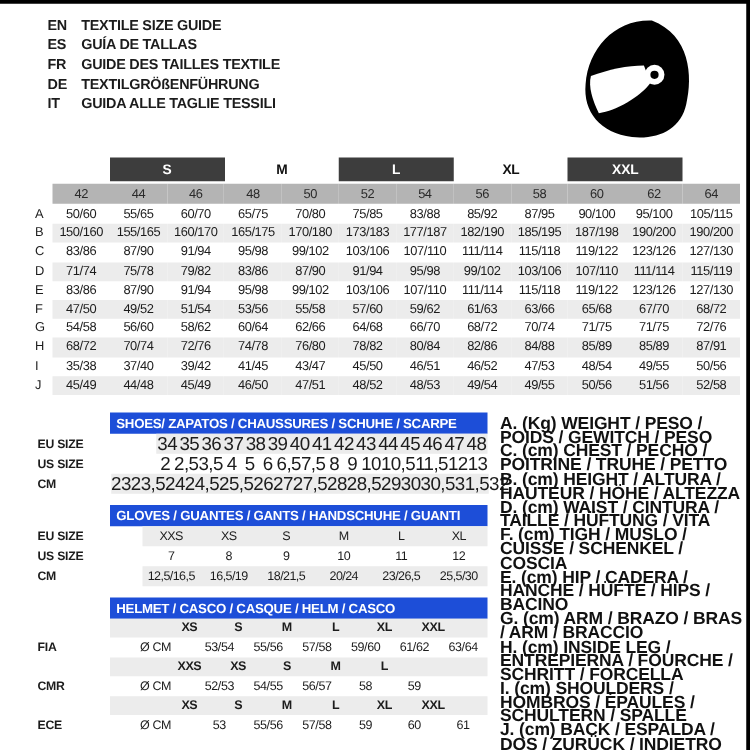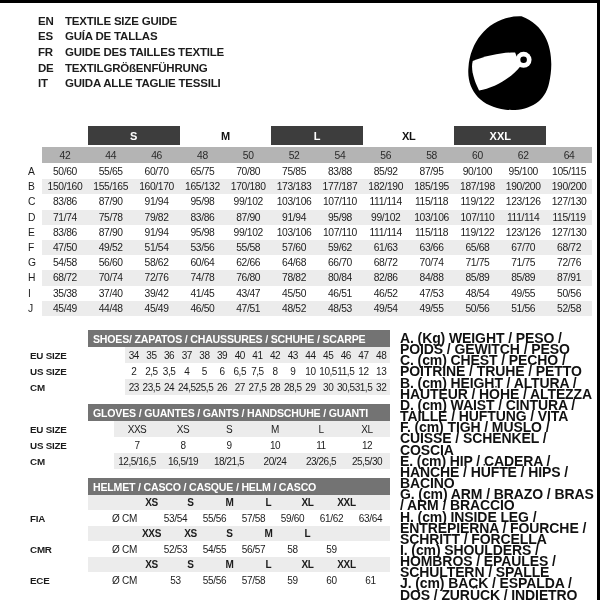--- a/index.html
+++ b/index.html
@@ -28,25 +28,25 @@
   .data-row{height:15.2px;}
   .data-row.shaded .mcell{background:#ececec;}
   .mcell{display:flex;align-items:center;justify-content:center;}
   .letter-cell{display:flex;align-items:center;justify-content:flex-start;padding-left:2px;background:transparent;}
 
   
   .section{position:absolute;left:30px;width:360px;}
   .sec-row{display:flex;}
   .sec-label{width:58px;display:flex;align-items:center;font-weight:bold;font-size:9.8px;letter-spacing:-0.2px;}
   .sec-table{width:302px;display:grid;align-items:center;}
-  .bar{background:#737373;color:#fff;font-weight:bold;font-size:10.6px;letter-spacing:-0.2px;
+  .bar{background:#1d4ed8;color:#fff;font-weight:bold;font-size:10.6px;letter-spacing:-0.2px;
        display:flex;align-items:center;padding-left:5px;width:297px;}
   .h17{height:17px;} .h16{height:16px;gap:44px;} .h15{height:15px;}
   .shaded-band{background:#ececec;}
-  .cols15{grid-template-columns:repeat(15,1fr);font-size:10px;letter-spacing:-0.45px;}
+  .cols15{grid-template-columns:repeat(15,1fr);font-size:15px;letter-spacing:-0.45px;}
   .cols6{grid-template-columns:repeat(6,46px);font-size:10px;letter-spacing:-0.45px;}
   .colsH{grid-template-columns:44px repeat(6,39px);font-size:10px;letter-spacing:-0.3px;}
   .scell{display:flex;align-items:center;justify-content:center;}
   .scell.sizehdr{font-weight:bold;}
   .scell.left{justify-content:flex-start;}
 
   
   .legend{position:absolute;left:400px;top:333px;width:196px;font-size:14px;font-weight:bold;
           line-height:11.15px;letter-spacing:-0.1px;color:#111;}
 </style>
@@ -125,21 +125,21 @@
       <div class="mcell">87/95</div>
       <div class="mcell">90/100</div>
       <div class="mcell">95/100</div>
       <div class="mcell">105/115</div>
     </div>
     <div class="m-grid data-row shaded">
       <div class="letter-cell">B</div>
       <div class="mcell">150/160</div>
       <div class="mcell">155/165</div>
       <div class="mcell">160/170</div>
-      <div class="mcell">165/132</div>
+      <div class="mcell">165/175</div>
       <div class="mcell">170/180</div>
       <div class="mcell">173/183</div>
       <div class="mcell">177/187</div>
       <div class="mcell">182/190</div>
       <div class="mcell">185/195</div>
       <div class="mcell">187/198</div>
       <div class="mcell">190/200</div>
       <div class="mcell">190/200</div>
     </div>
     <div class="m-grid data-row">

